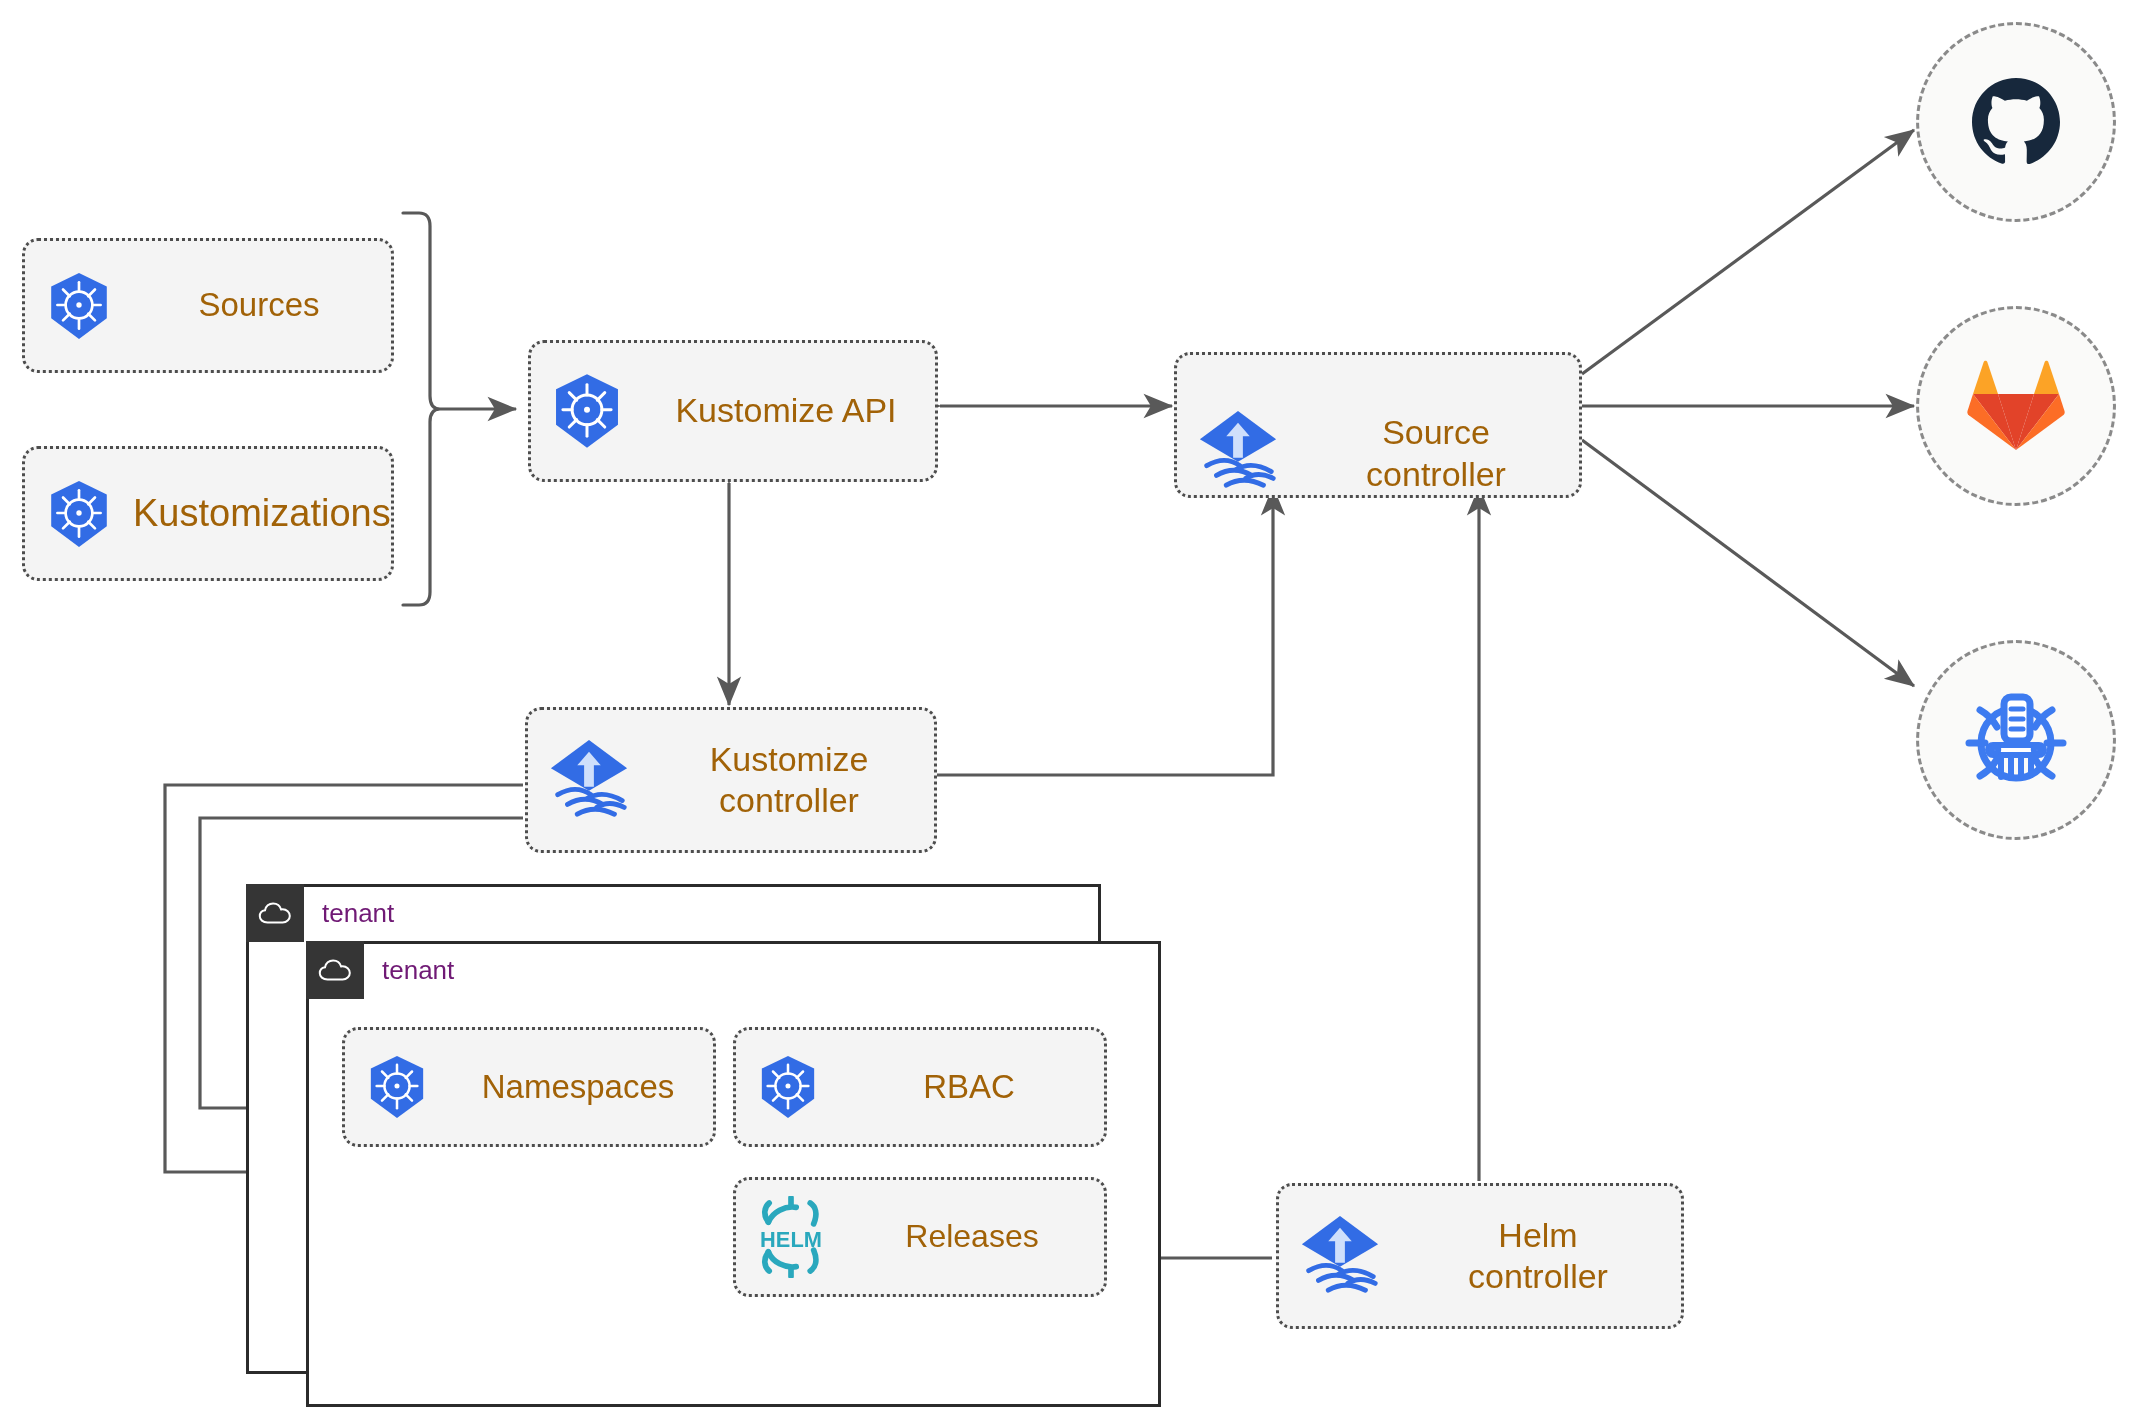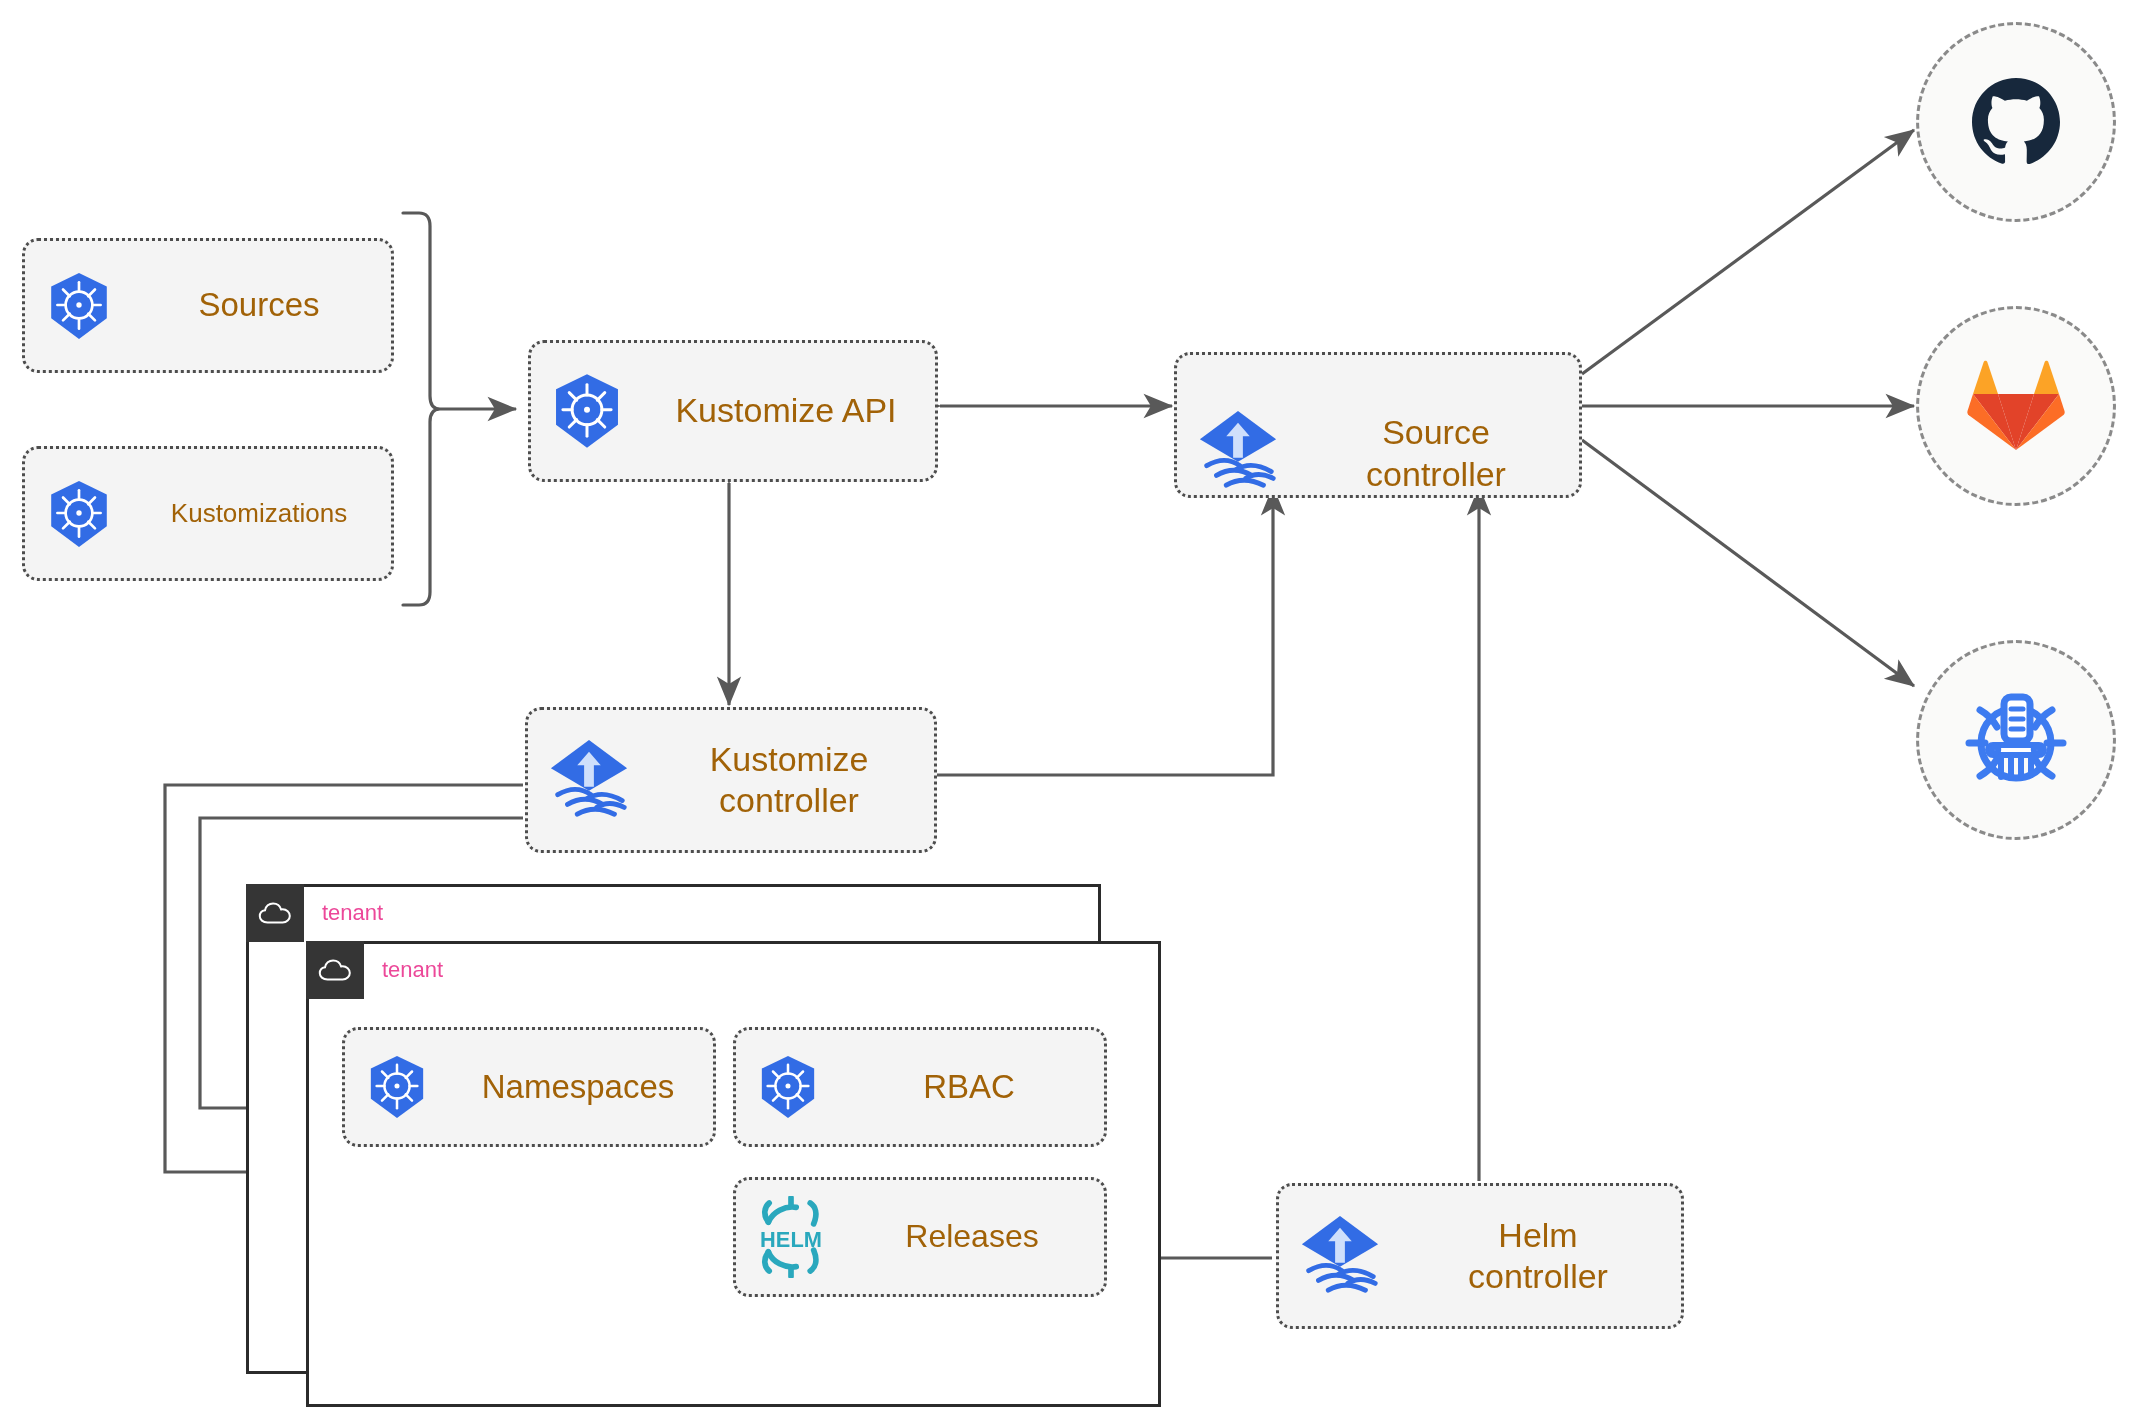--- a/index.html
+++ b/index.html
@@ -50,22 +50,22 @@
     height:58px;
     display:flex;align-items:center;
   }
   .tenant-badge{
     width:58px;height:58px;
     background:#353535;
     display:flex;align-items:center;justify-content:center;
     flex:0 0 auto;
   }
   .tenant-name{
-    color:#ec4899;
-    font-size:22px;
+    color:#701a75;
+    font-size:26px;
     padding-left:18px;
     white-space:nowrap;
   }
 
   svg.overlay{position:absolute;left:0;top:0;width:2144px;height:1407px;pointer-events:none;}
   .lnk{fill:none;stroke:#595959;stroke-width:3.2;}
 </style>
 </head>
 <body>
 
@@ -189,21 +189,21 @@
           <line x1="32" y1="46" x2="32" y2="56"></line>
           <line x1="11" y1="33" x2="19" y2="33"></line>
           <line x1="45" y1="33" x2="53" y2="33"></line>
           <line x1="16.5" y1="18" x2="23" y2="24.5"></line>
           <line x1="41" y1="41.5" x2="47.5" y2="48"></line>
           <line x1="47.5" y1="18" x2="41" y2="24.5"></line>
           <line x1="23" y1="41.5" x2="16.5" y2="48"></line>
         </g>
       </svg>
     </div>
-    <div class="lbl" style="font-size:26px;">Kustomizations</div>
+    <div class="lbl" style="font-size:38px;">Kustomizations</div>
   </div>
 
   <div class="node" style="left:528px;top:340px;width:410px;height:142px;z-index:6;">
     <div class="ico" style="width:112px;">
       <svg width="74" height="78" viewBox="0 0 64 68" aria-hidden="true">
         <polygon points="32,2 59,15 59,46 32,66 5,46 5,15" fill="#326ce5"></polygon>
         <g fill="none" stroke="#ffffff" stroke-width="2.6" stroke-linecap="round">
           <circle cx="32" cy="33" r="13"></circle>
           <circle cx="32" cy="33" r="2.6" fill="#ffffff" stroke="none"></circle>
           <line x1="32" y1="11" x2="32" y2="20"></line>

